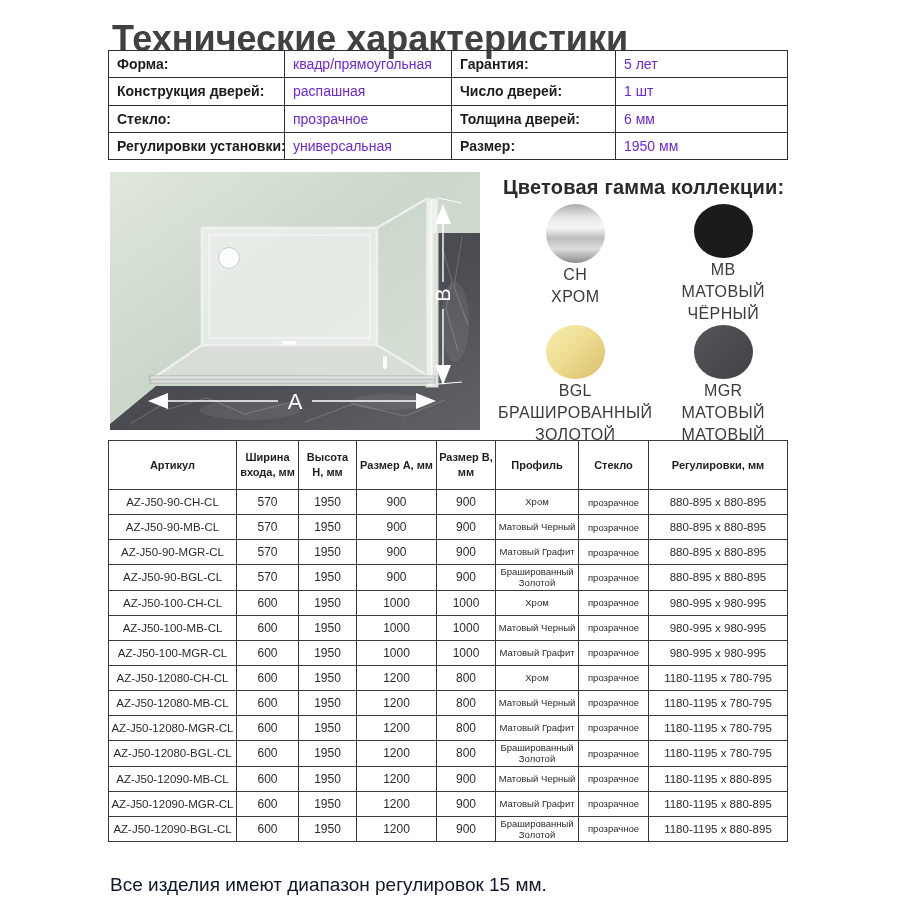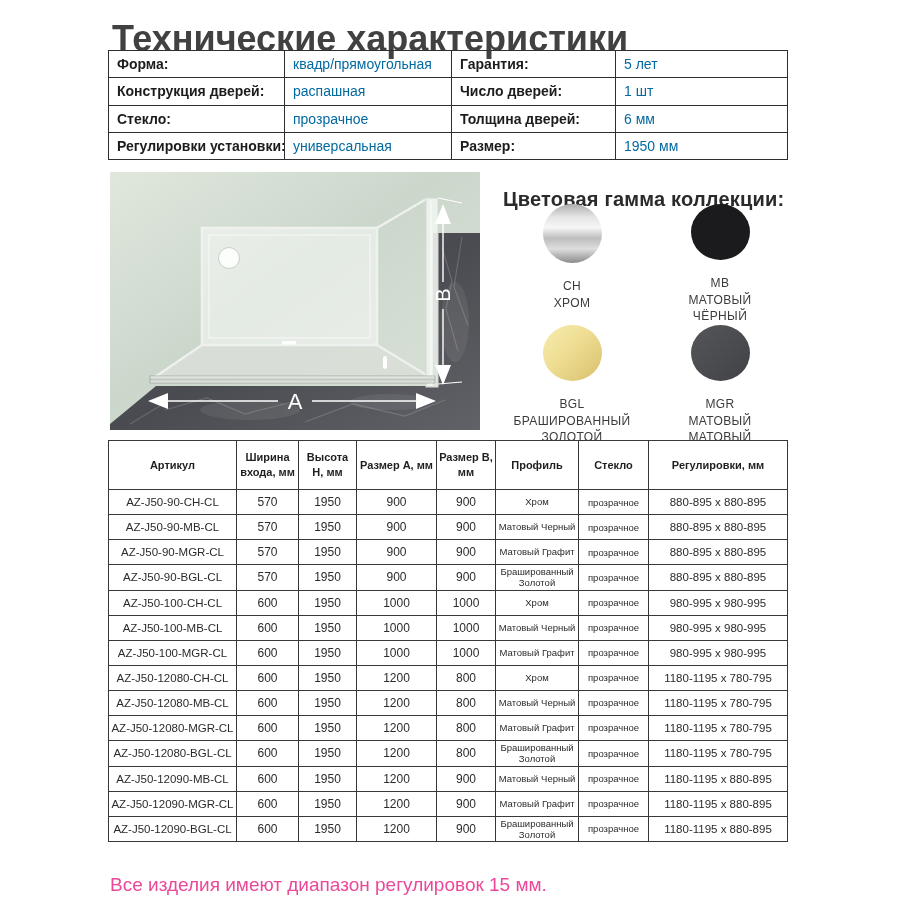--- a/index.html
+++ b/index.html
@@ -15,36 +15,36 @@
   
   table.spec{
     position:absolute;left:108px;top:50px;width:679px;height:110px;
     border-collapse:collapse;table-layout:fixed;
   }
   table.spec td{
     border:1.5px solid #2e2e2e;padding:0 8px;vertical-align:middle;
     font-size:14px;white-space:nowrap;overflow:hidden;
   }
   table.spec td.lbl{font-weight:bold;color:#1c1c1c;}
-  table.spec td.val{font-weight:normal;color:#0369a1;}
+  table.spec td.val{font-weight:normal;color:#6d28d9;}
   
   .diagram{position:absolute;left:110px;top:172px;width:370px;height:258px;}
   
   .colors-heading{
-    position:absolute;left:503px;top:188px;width:300px;
+    position:absolute;left:503px;top:176px;width:300px;
     font-size:20px;font-weight:bold;color:#2a2a2a;letter-spacing:0.2px;
   }
   .swatch-grid{
     position:absolute;left:498px;top:204px;width:296px;
     display:grid;grid-template-columns:1fr 1fr;grid-auto-rows:121px;
   }
   .swatch{display:flex;flex-direction:column;align-items:center;}
   .swatch-circle{width:59px;height:59px;border-radius:50%;}
   .swatch-label{
-    margin-top:15px;text-align:center;font-size:12px;line-height:1.38;
+    margin-top:1px;text-align:center;font-size:16px;line-height:1.38;
     color:#3b3b3b;letter-spacing:0.4px;font-weight:normal;
   }
   
   table.products{
     position:absolute;left:108px;top:440px;width:679px;
     border-collapse:collapse;table-layout:fixed;
   }
   table.products th, table.products td{
     border:1px solid #383838;text-align:center;vertical-align:middle;
     padding:1px 2px;color:#2b2b2b;
@@ -57,21 +57,21 @@
   table.products td.c1,table.products td.c2,
   table.products td.c3,table.products td.c4{font-size:12px;}
   table.products td.c5{font-size:9.5px;line-height:1.2;}
   table.products td.c6{font-size:9.5px;}
   table.products td.c7{font-size:11.5px;}
   
   table.products{border:1.5px solid #2e2e2e;}
   
   .footer-note{
     position:absolute;left:110px;top:874px;
-    font-size:19px;color:#ec4899;
+    font-size:19px;color:#0f172a;
   }
 </style>
 </head>
 <body>
 
 <h1 class="page-title">Технические характеристики</h1>
 
 <table class="spec">
   <colgroup>
       <col style="width:176px">

